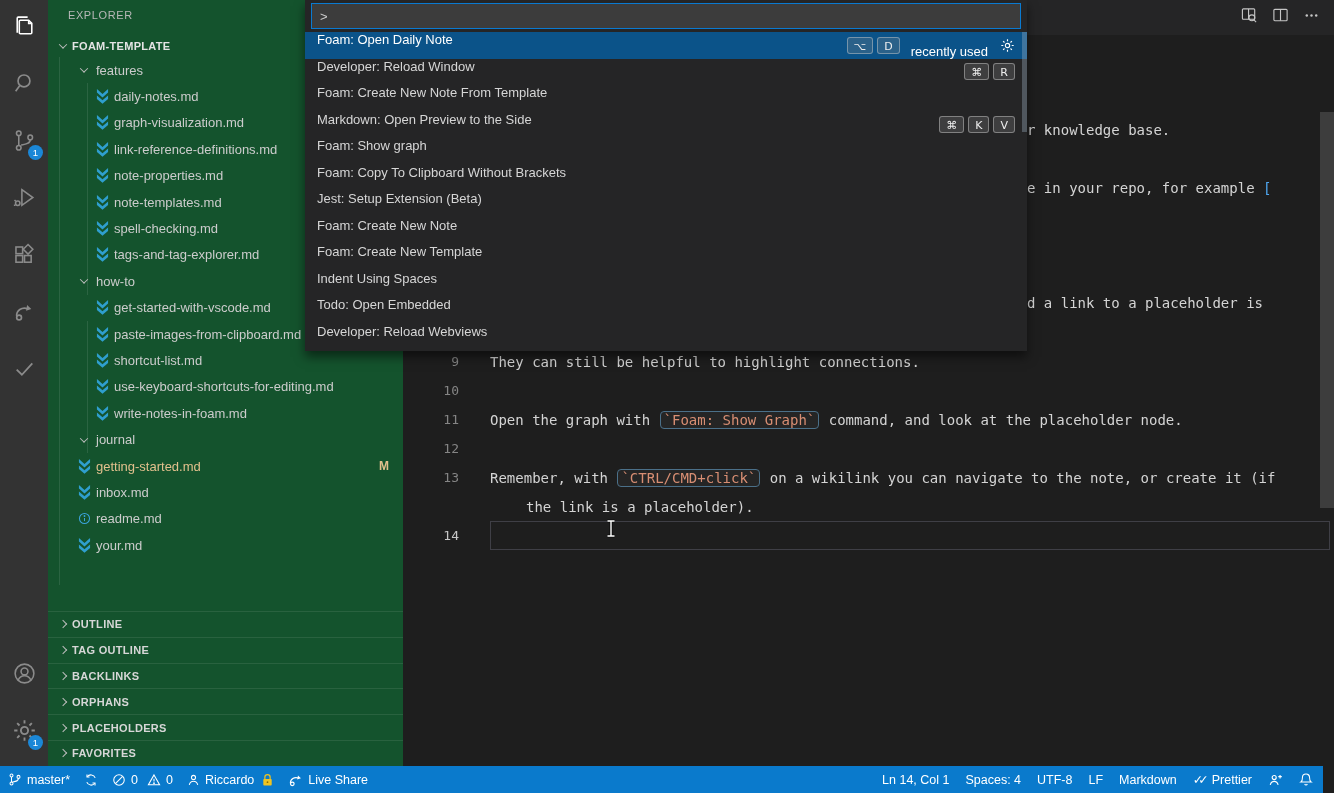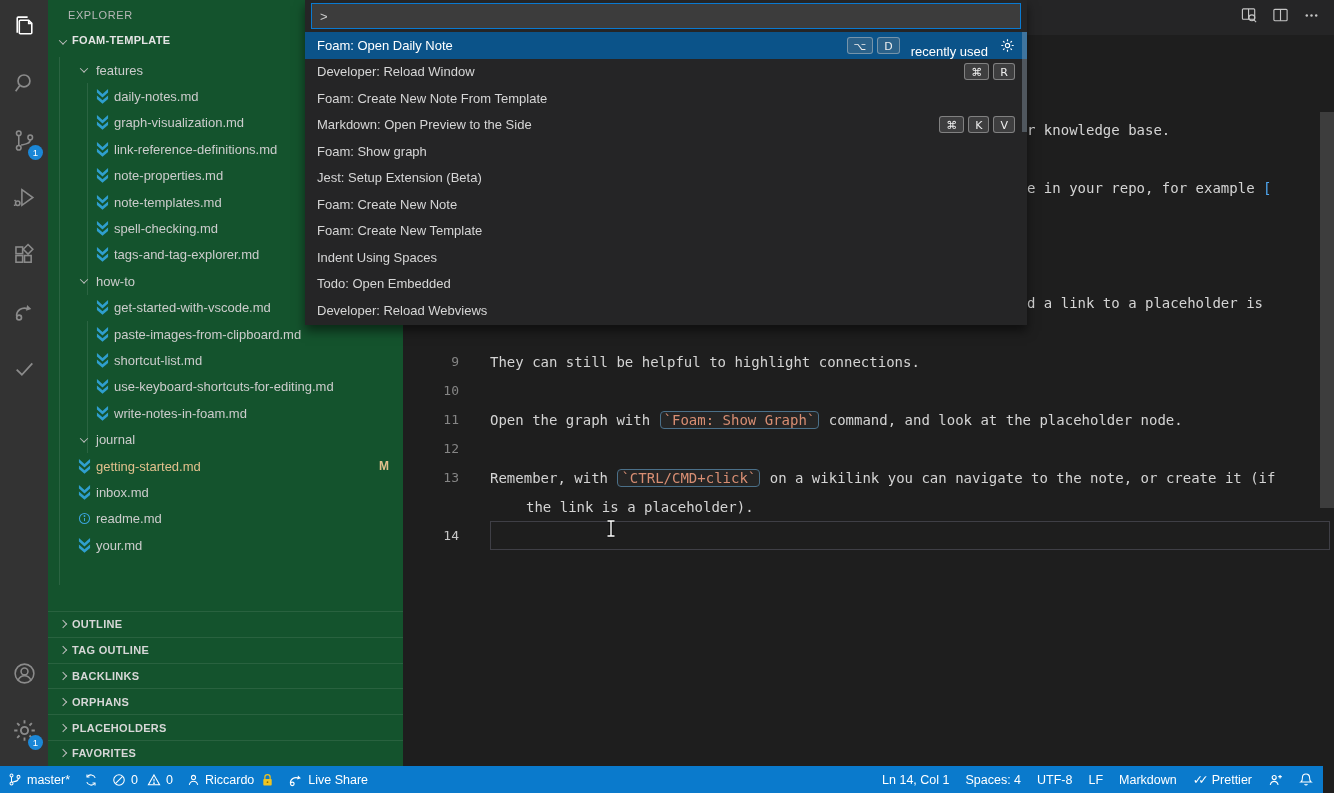--- a/index.html
+++ b/index.html
@@ -10,21 +10,21 @@
   .activitybar{position:absolute;left:0;top:0;bottom:27px;width:48px;background:#333333;display:flex;flex-direction:column}
   .ab-icon{position:relative;width:48px;height:52px;display:flex;align-items:center;justify-content:center;color:#8b8b8b;margin-bottom:5px}
   .ab-icon.active{color:#fff}
   .ab-icon svg{width:25px;height:25px}
   .ab-spacer{flex:1}
   .ab-badge{position:absolute;right:5px;bottom:6px;min-width:15px;height:15px;border-radius:8px;background:#1b87d7;color:#fff;font-size:9.5px;line-height:15px;text-align:center;padding:0 3px}
 
   
   .sidebar{position:absolute;left:48px;top:0;bottom:27px;width:355px;background:#14532d;color:#cccccc}
   .sb-title{position:absolute;top:0;left:0;right:0;height:32px;padding:9px 0 0 20px;font-size:11px;letter-spacing:.6px;color:#b8b8b8}
-  .sb-header{position:absolute;top:34px;left:0;right:0;height:23px;display:flex;align-items:flex-start;padding-left:6px;font-size:11px;font-weight:bold;color:#e4e4e4;letter-spacing:.3px}
+  .sb-header{position:absolute;top:34px;left:0;right:0;height:23px;display:flex;align-items:center;padding-left:6px;font-size:11px;font-weight:bold;color:#e4e4e4;letter-spacing:.3px}
   .chevbox{width:18px;height:16px;display:flex;align-items:center;justify-content:center;flex:none}
   .chev{display:inline-block;width:6px;height:6px;border-right:1.4px solid #bcbcbc;border-bottom:1.4px solid #bcbcbc}
   .chev.down{transform:rotate(45deg) translate(-1px,-1px)}
   .chev.right{transform:rotate(-45deg)}
   .tree{position:absolute;top:57px;left:0;right:0}
   .guide{position:absolute;width:1px;background:rgba(255,255,255,.10)}
   .tree-row{position:relative;height:26.4px;display:flex;align-items:center;font-size:13px;color:#cccccc;white-space:nowrap;overflow:hidden}
   .tree-row.lv1{padding-left:27px}
   .tree-row.lv2{padding-left:45px}
   .tree-row.selected{background:#37373d}
@@ -51,21 +51,21 @@
   .line-content{flex:1;margin:0 4px 0 31px;white-space:pre;display:flex;align-items:center}
   .row.wrap .line-content{margin-left:67px}
   .row.current .line-content{border:1px solid #3f3f46;align-self:stretch}
   .seg.code{color:#d88e73;border:1px solid #4b7089;border-radius:4px;padding:0 3px;margin:0 1px;background:rgba(255,255,255,.03)}
   .vscroll{position:absolute;right:0;top:112px;width:14px;height:396px;background:rgba(121,121,121,.35)}
 
   
   .palette{position:absolute;left:305px;top:0;width:722px;background:#252526;z-index:40;box-shadow:0 6px 10px rgba(0,0,0,.5);padding-bottom:1px}
   .palette-input{margin:3px 6px;height:26px;background:#3c3c3c;border:1px solid #0a7ad1;display:flex;align-items:center;padding-left:8px;font-size:13px;color:#cccccc}
   .palette-list{position:relative;margin-top:2px}
-  .p-row{height:26.5px;display:flex;align-items:center;padding:0 12px;font-size:13px;color:#d6d6d6;cursor:default}
+  .p-row{height:26.5px;display:flex;padding:0 12px;font-size:13px;color:#d6d6d6;cursor:default}
   .p-row.selected{background:#0b5389;color:#fff}
   .p-right{margin-left:auto;display:flex;align-items:center;gap:5px}
   .keys{display:flex;gap:4px}
   .keycap{display:inline-block;min-width:10px;padding:1px 6px;height:17px;line-height:15px;text-align:center;font-size:11px;font-family:"DejaVu Sans",sans-serif;color:#eee;background:rgba(139,139,139,.25);border:1px solid rgba(210,210,210,.45);border-radius:3px}
   .p-note{margin:12px 7px 0 6px;font-size:13px}
   .p-gear svg{width:15px;height:15px;display:block;color:#fff}
   .p-thumb{position:absolute;right:0;top:0;width:5px;height:100px;background:rgba(160,180,200,.35)}
 
   
   .statusbar{position:absolute;left:0;right:11px;bottom:0;height:27px;background:#0a7acc;color:#fff;display:flex;align-items:center;font-size:12.5px;padding:0 10px 0 8px;z-index:60}
@@ -549,20 +549,29 @@
 
             <span class="keycap">⌘</span>
               <span class="keycap">K</span>
               <span class="keycap">V</span>
             </span>
 
           </span>
         </div>
         <div class="p-row">
           <span class="p-label">Foam: Show graph</span>
+          <span class="p-right">
+            <span class="keys">
+              
+            </span>
+
+          </span>
+        </div>
+        <div class="p-row">
+          <span class="p-label">Foam: Copy To Clipboard Without Brackets</span>
           <span class="p-right">
             <span class="keys">
               
             </span>
 
           </span>
         </div>
         <div class="p-row">
           <span class="p-label">Jest: Setup Extension (Beta)</span>
           <span class="p-right">

